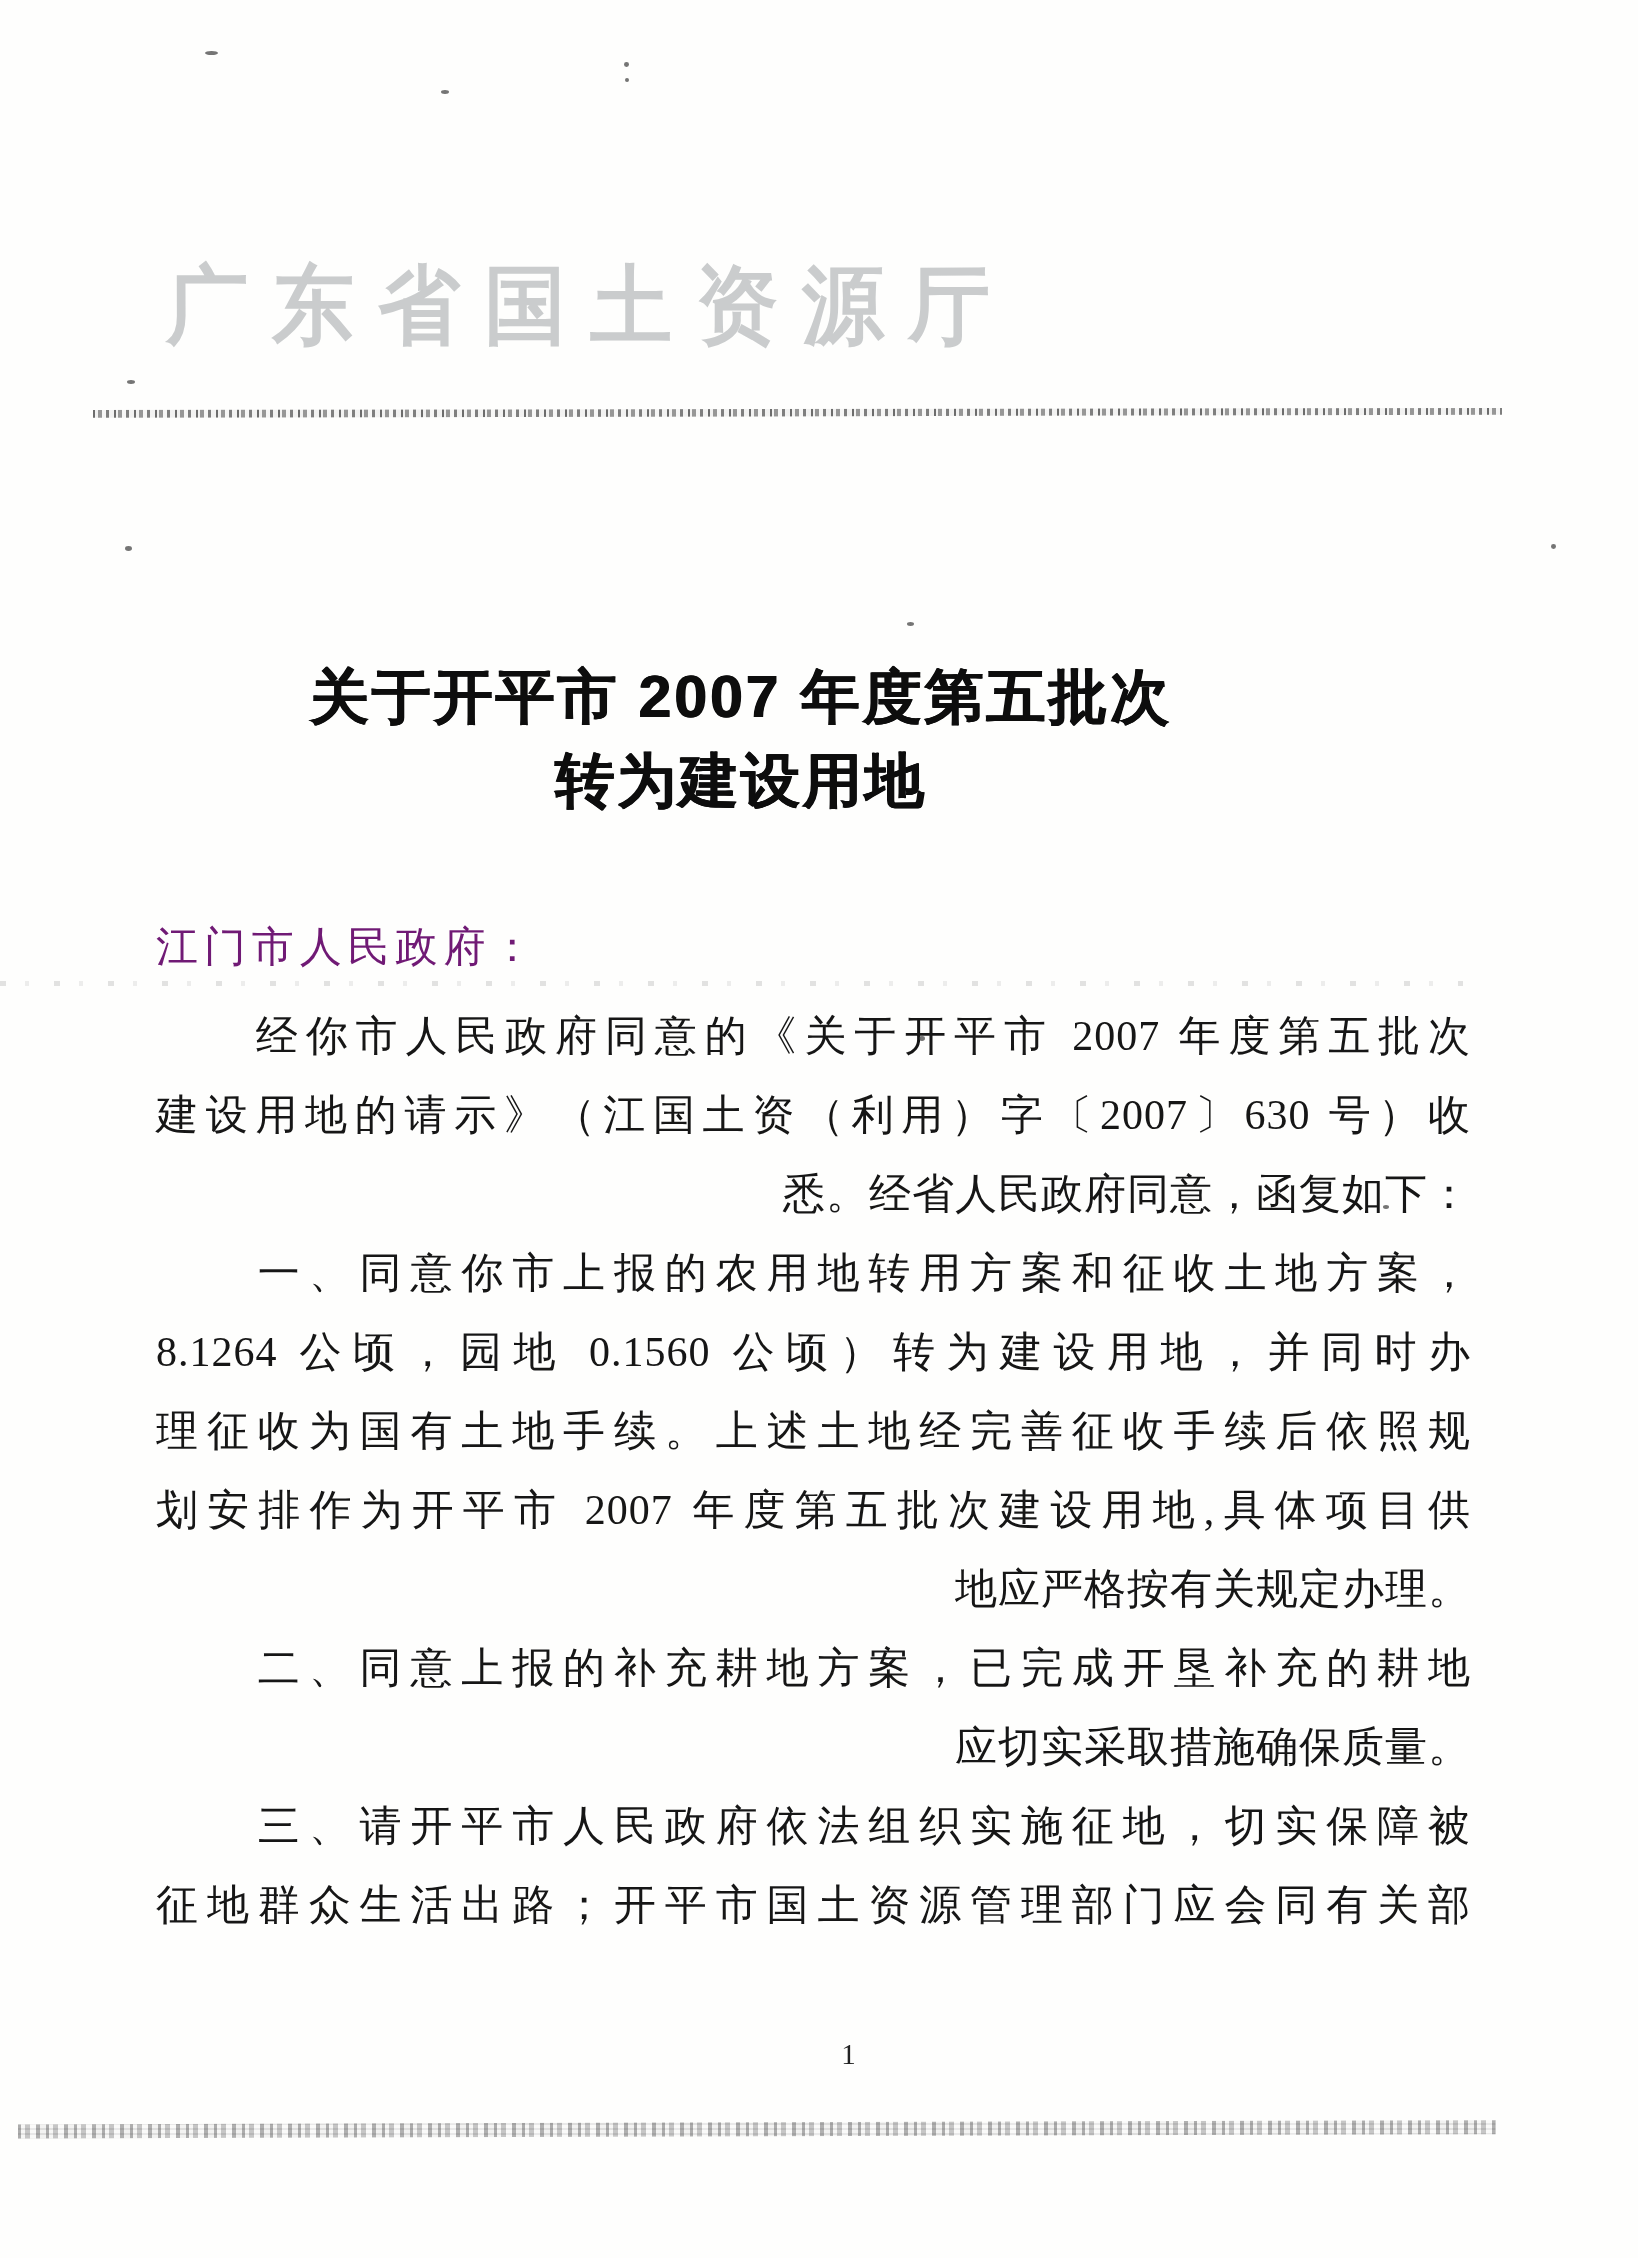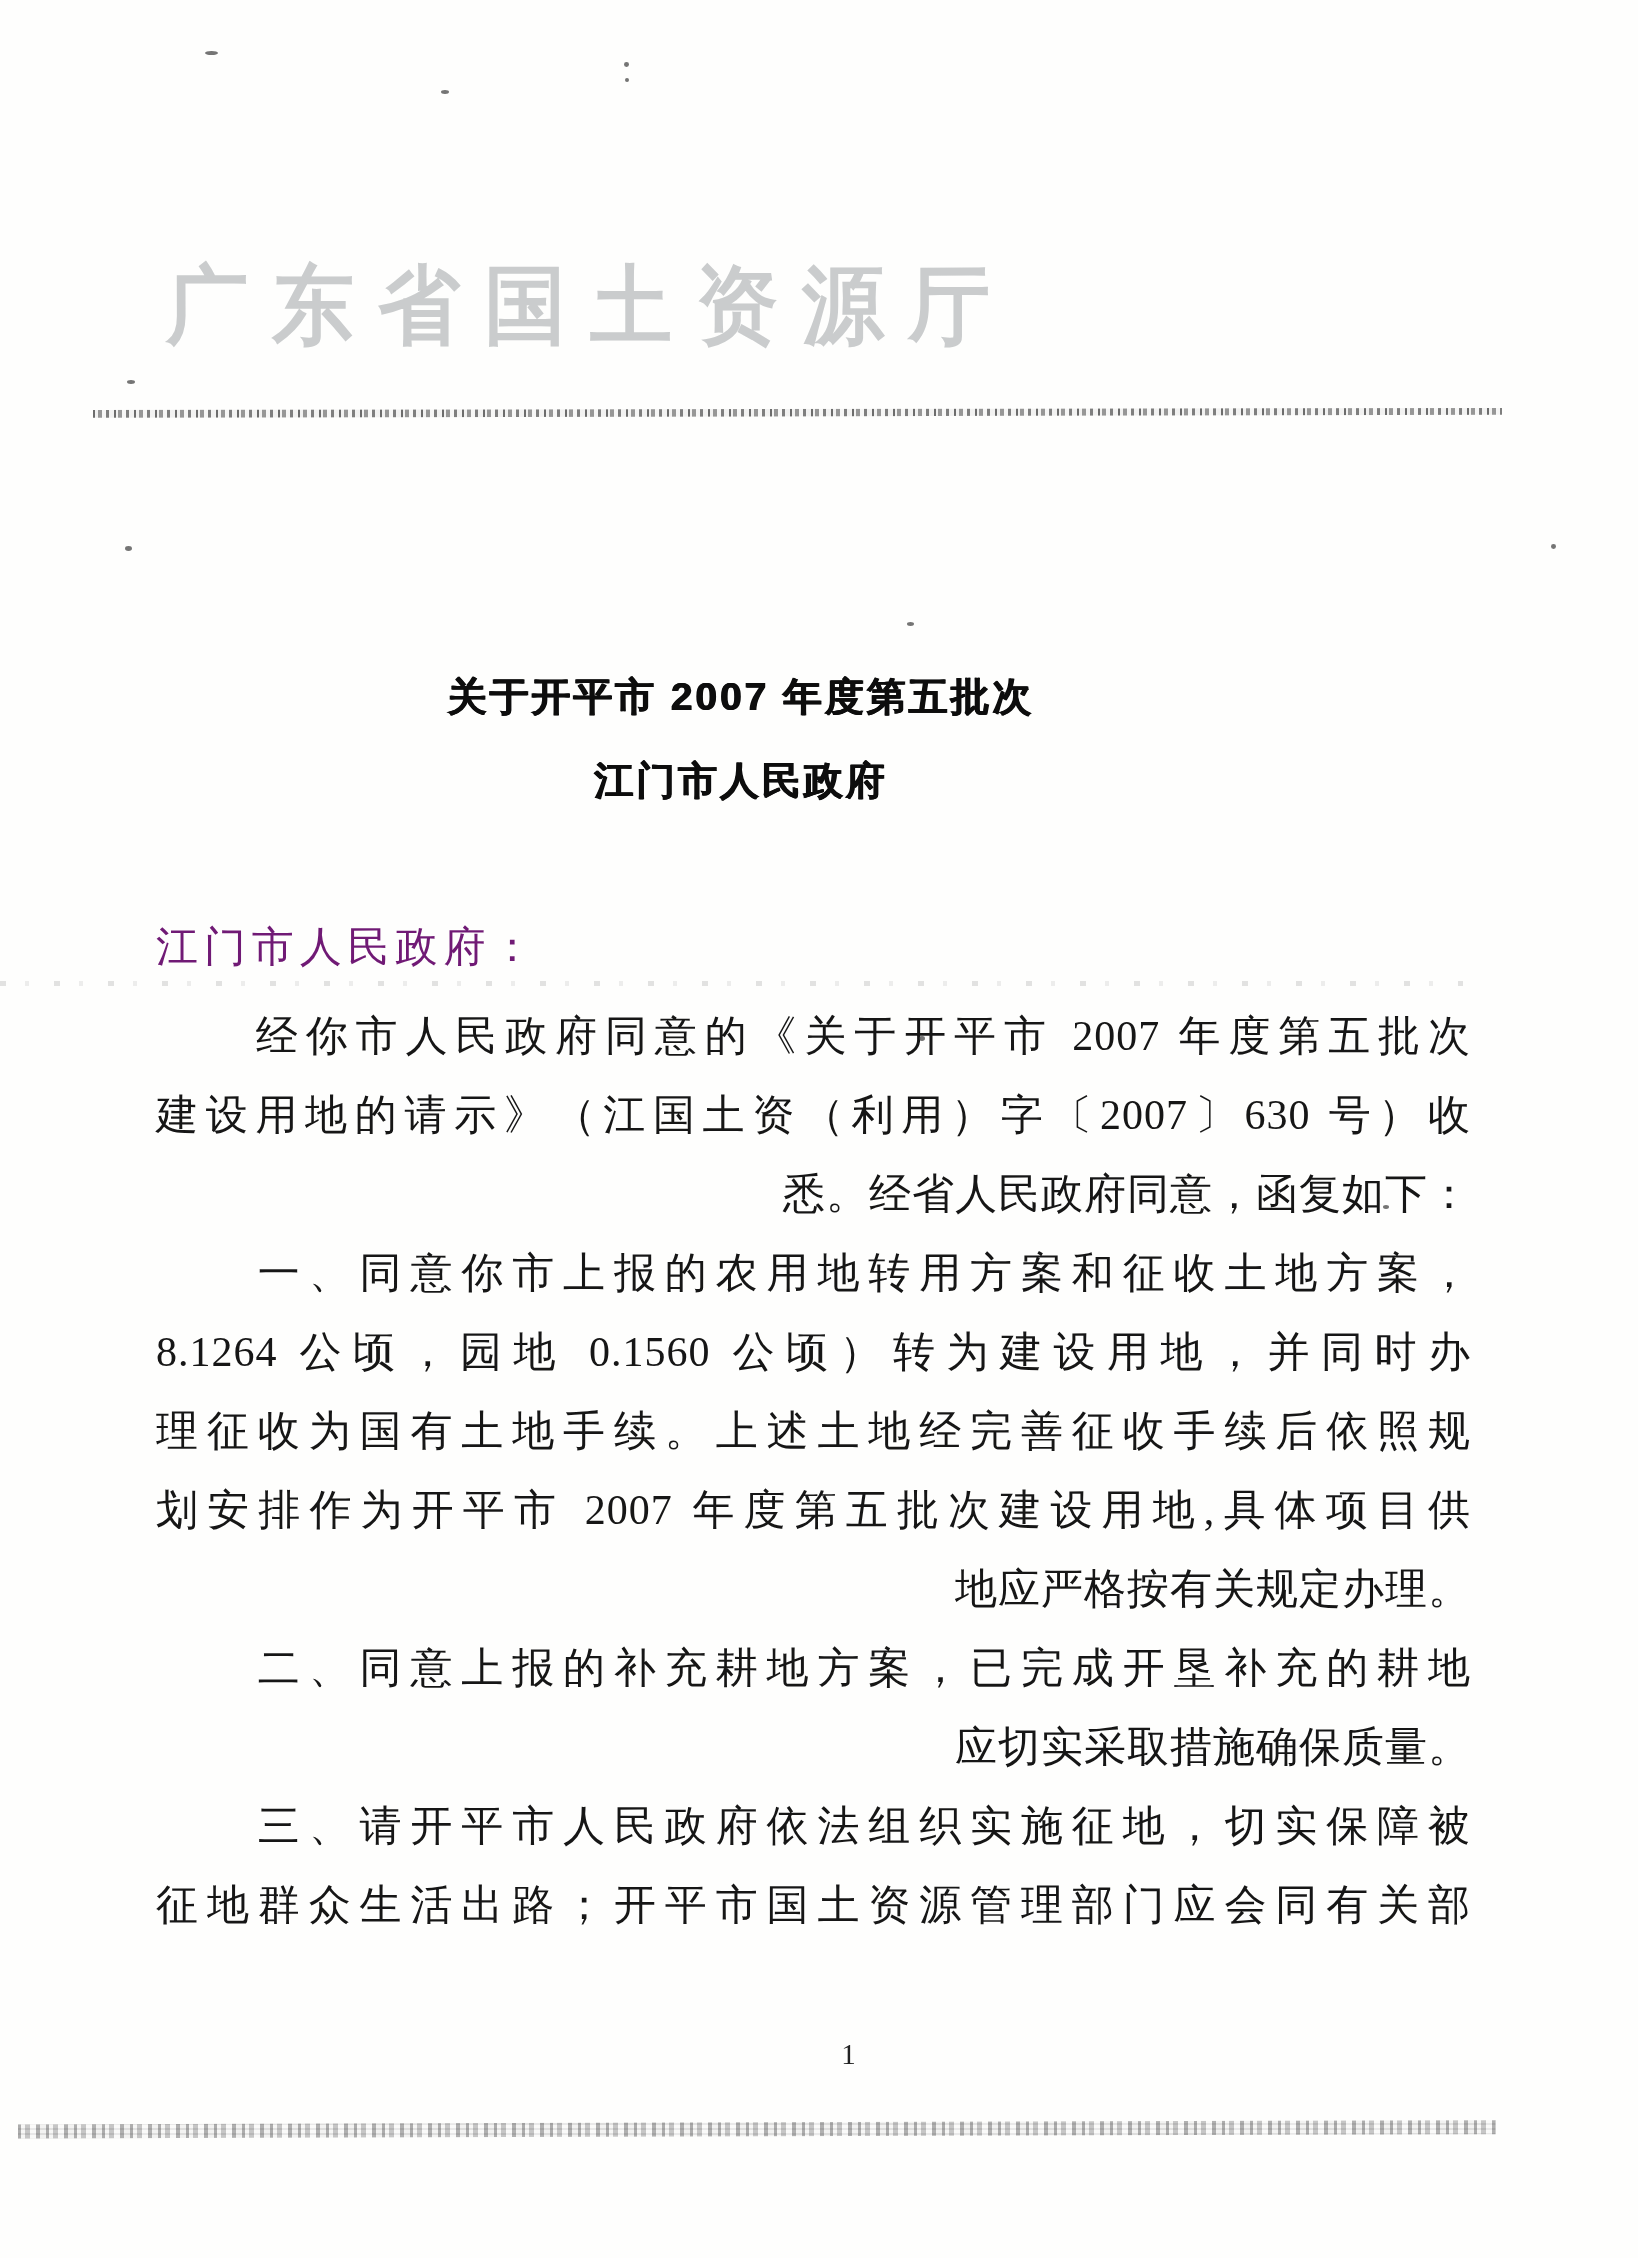--- a/index.html
+++ b/index.html
@@ -60,21 +60,21 @@
   }
 
   
   .doc-title {
     position: absolute;
     left: 78px; top: 655px;
     width: 1326px;
     text-align: center;
     font-family: "Liberation Sans", "DejaVu Sans", sans-serif;
     font-weight: 700;
-    font-size: 39px;
+    font-size: 59px;
     line-height: 84px;
     color: #0d0d0d;
     letter-spacing: 2.9px;
     text-shadow: 0.6px 0 0 #0d0d0d, -0.6px 0 0 #0d0d0d;
   }
 
   
   .salutation {
     position: absolute;
     left: 156px; top: 919px;
@@ -167,21 +167,21 @@
       <span>土</span>
       <span>资</span>
       <span>源</span>
       <span>厅</span>
     </div>
   <div class="letterhead-rule"></div>
 
 
   <div class="doc-title">
     <div>关于开平市 2007 年度第五批次</div>
-    <div>江门市人民政府</div>
+    <div>转为建设用地</div>
   </div>
 
   <div class="salutation">江门市人民政府：</div>
   <div class="scan-streak"></div>
 
   <div class="body-text">
 
   <div class="body-line fill">　　经你市人民政府同意的《关于开平市 2007 年度第五批次</div>
       <div class="body-line fill">建设用地的请示》（江国土资（利用）字〔2007〕630 号）收</div>
       <div class="body-line">悉。经省人民政府同意，函复如下：</div>

